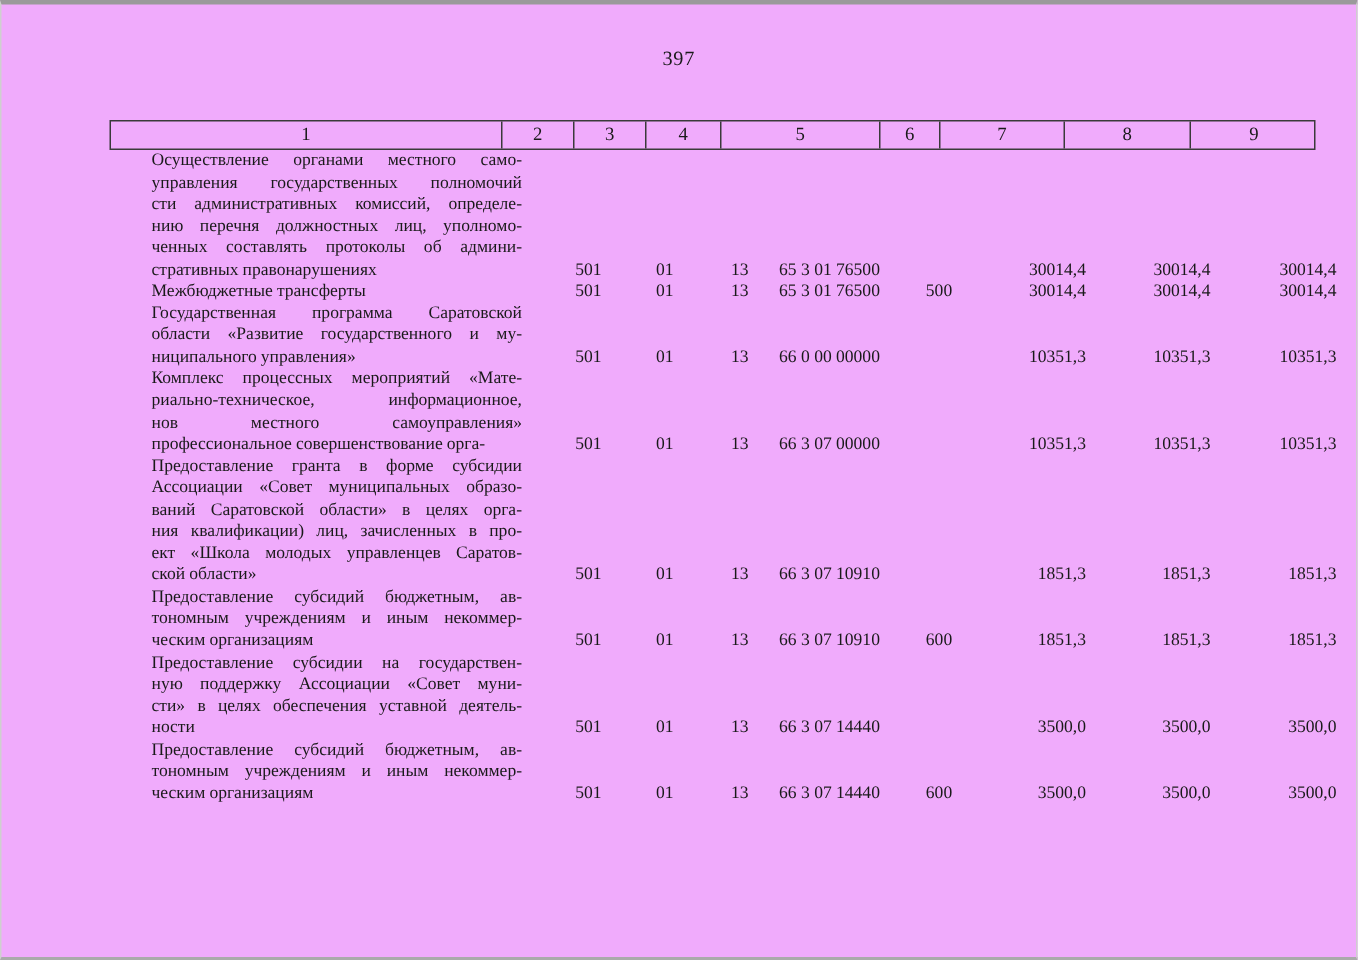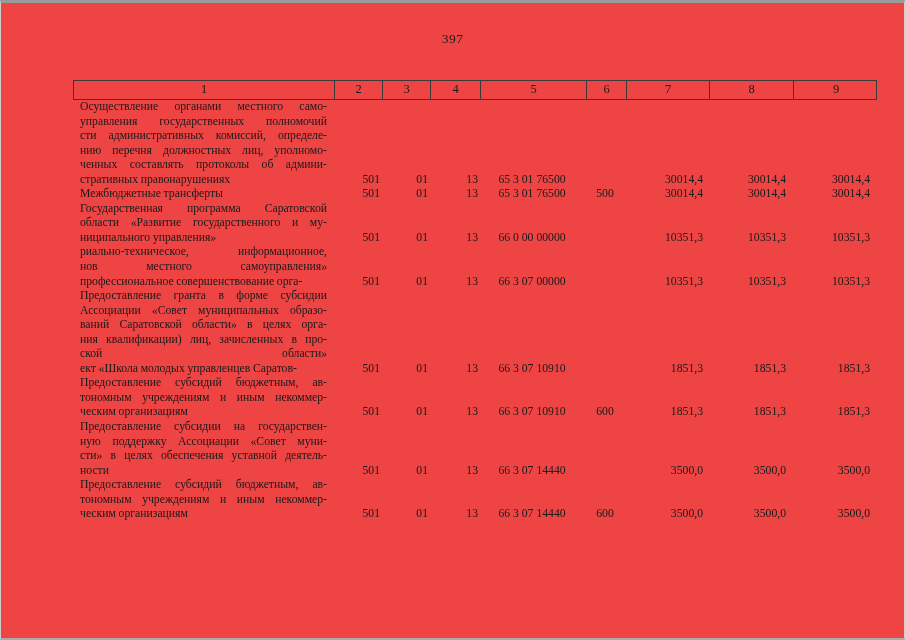--- a/index.html
+++ b/index.html
@@ -7,21 +7,21 @@
     width: 905px; height: 640px;
     background: #ffffff;
     font-family: "Liberation Serif", "DejaVu Serif", serif;
     color: #1a1a1a;
     overflow: hidden;
   }
   .page {
     position: relative;
     width: 905px; height: 640px;
     box-sizing: border-box;
-    background: #ef4444;
+    background: #f0abfc;
     border-top: 3px solid #9a9a9a;
     border-left: 1px solid #cfcfcf;
     border-right: 1px solid #cfcfcf;
     border-bottom: 2px solid #aaaaaa;
   }
   .page-number {
     position: absolute;
     top: 28px; left: 0; right: 0;
     text-align: center;
     font-size: 13.5px;
@@ -45,20 +45,21 @@
     text-align: center;
     font-size: 12.5px;
     line-height: 17px;
   }
   .thead > div:first-child { border-left: none; }
   .tbody { font-size: 11.7px; }
   .trow {
     display: grid;
     grid-template-columns: 260px 48px 48px 50px 106px 40px 83px 84px 85px;
     align-items: end;
+    margin-left: 21px;
   }
   .name-cell {
     padding: 0 6px 0 7px;
     overflow: hidden;
   }
   .line {
     height: 14.55px;
     line-height: 14.55px;
     overflow: hidden;
     text-align: justify;
@@ -141,42 +142,43 @@
     <div class="val c4">13</div>
     <div class="val c5">66 0 00 00000</div>
     <div class="val c6"></div>
     <div class="val c7">10351,3</div>
     <div class="val c8">10351,3</div>
     <div class="val c9">10351,3</div>
   </div>
 
   <div class="trow">
     <div class="name-cell">
+            <div class="line">Комплекс процессных мероприятий «Мате-</div>
             <div class="line">риально-техническое, информационное,</div>
             <div class="line">нов местного самоуправления»</div>
             <div class="line">профессиональное совершенствование орга-</div>
           </div>
     <div class="val c2">501</div>
     <div class="val c3">01</div>
     <div class="val c4">13</div>
     <div class="val c5">66 3 07 00000</div>
     <div class="val c6"></div>
     <div class="val c7">10351,3</div>
     <div class="val c8">10351,3</div>
     <div class="val c9">10351,3</div>
   </div>
 
   <div class="trow">
     <div class="name-cell">
             <div class="line">Предоставление гранта в форме субсидии</div>
             <div class="line">Ассоциации «Совет муниципальных образо-</div>
             <div class="line">ваний Саратовской области» в целях орга-</div>
             <div class="line">ния квалификации) лиц, зачисленных в про-</div>
+            <div class="line">ект «Школа молодых управленцев Саратов-</div>
             <div class="line">ской области»</div>
-            <div class="line">ект «Школа молодых управленцев Саратов-</div>
           </div>
     <div class="val c2">501</div>
     <div class="val c3">01</div>
     <div class="val c4">13</div>
     <div class="val c5">66 3 07 10910</div>
     <div class="val c6"></div>
     <div class="val c7">1851,3</div>
     <div class="val c8">1851,3</div>
     <div class="val c9">1851,3</div>
   </div>

